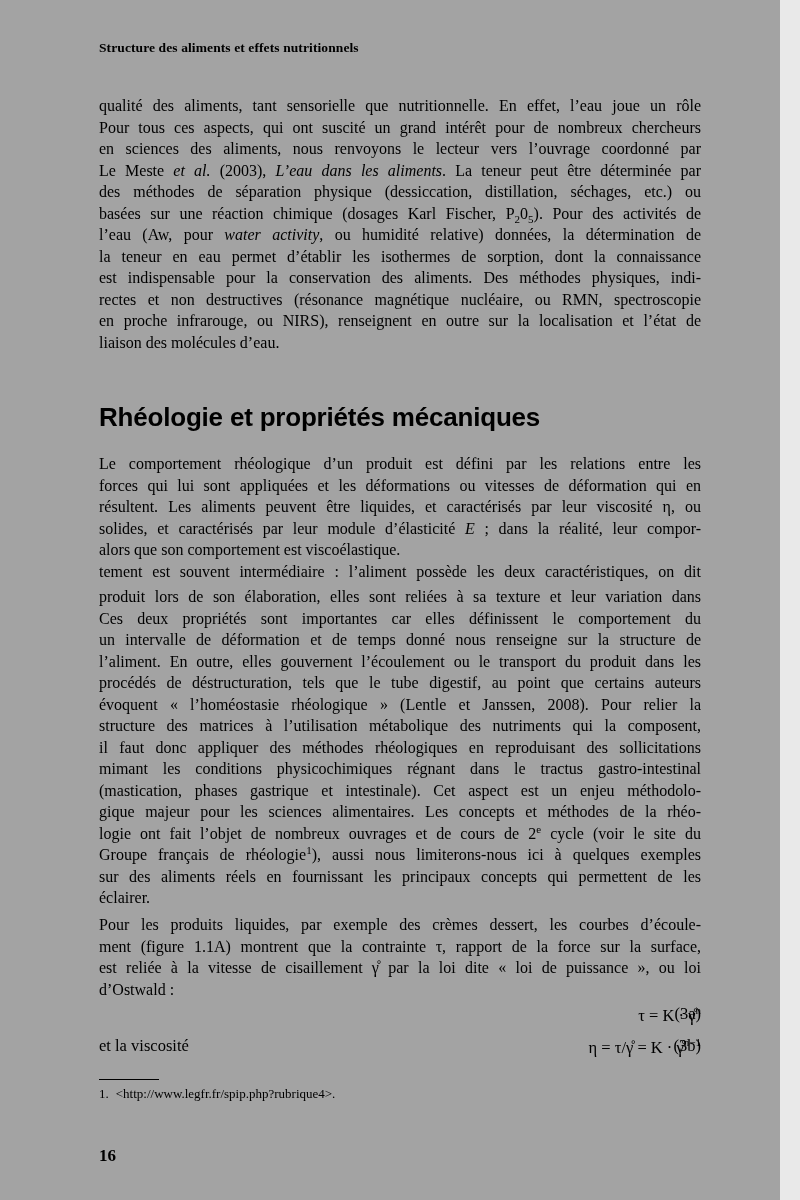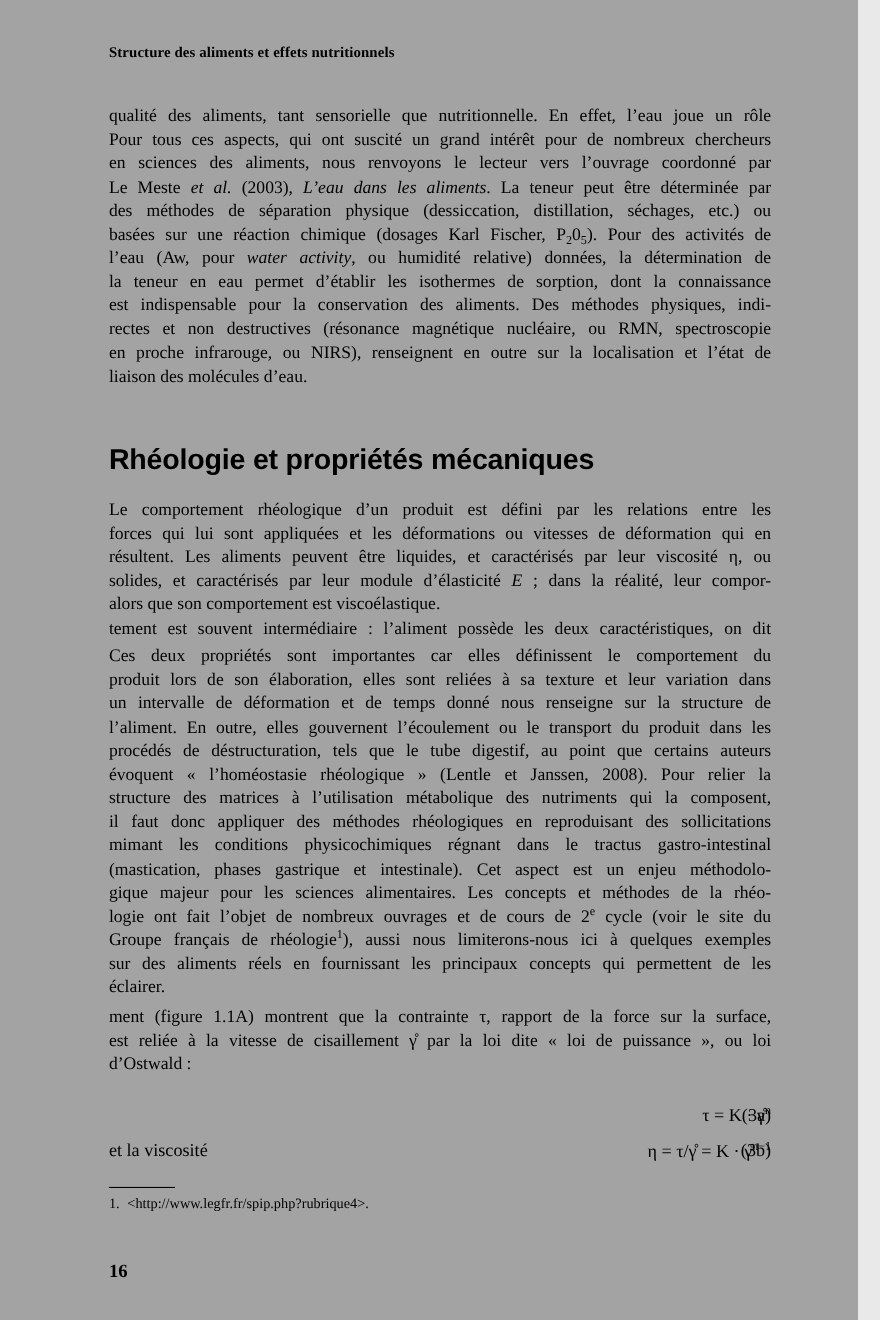--- a/index.html
+++ b/index.html
@@ -122,38 +122,39 @@
   <div class="para" style="top:453px">
       <div class="ln">Le comportement rhéologique d’un produit est défini par les relations entre les</div>
       <div class="ln">forces qui lui sont appliquées et les déformations ou vitesses de déformation qui en</div>
       <div class="ln">résultent. Les aliments peuvent être liquides, et caractérisés par leur viscosité η, ou</div>
       <div class="ln">solides, et caractérisés par leur module d’élasticité <i>E</i> ; dans la réalité, leur compor-</div>
       <div class="ln ln-last">alors que son comportement est viscoélastique.</div>
       <div class="ln">tement est souvent intermédiaire : l’aliment possède les deux caractéristiques, on dit</div>
     </div>
 
   <div class="para" style="top:586px">
+      <div class="ln">produit lors de son élaboration, elles sont reliées à sa texture et leur variation dans</div>
       <div class="ln">Ces deux propriétés sont importantes car elles définissent le comportement du</div>
-      <div class="ln">produit lors de son élaboration, elles sont reliées à sa texture et leur variation dans</div>
       <div class="ln">un intervalle de déformation et de temps donné nous renseigne sur la structure de</div>
       <div class="ln">l’aliment. En outre, elles gouvernent l’écoulement ou le transport du produit dans les</div>
       <div class="ln">procédés de déstructuration, tels que le tube digestif, au point que certains auteurs</div>
       <div class="ln">évoquent « l’homéostasie rhéologique » (Lentle et Janssen, 2008). Pour relier la</div>
       <div class="ln">structure des matrices à l’utilisation métabolique des nutriments qui la composent,</div>
       <div class="ln">il faut donc appliquer des méthodes rhéologiques en reproduisant des sollicitations</div>
       <div class="ln">mimant les conditions physicochimiques régnant dans le tractus gastro-intestinal</div>
       <div class="ln">(mastication, phases gastrique et intestinale). Cet aspect est un enjeu méthodolo-</div>
       <div class="ln">gique majeur pour les sciences alimentaires. Les concepts et méthodes de la rhéo-</div>
       <div class="ln">logie ont fait l’objet de nombreux ouvrages et de cours de 2<sup>e</sup> cycle (voir le site du</div>
       <div class="ln">Groupe français de rhéologie<sup>1</sup>), aussi nous limiterons-nous ici à quelques exemples</div>
       <div class="ln">sur des aliments réels en fournissant les principaux concepts qui permettent de les</div>
       <div class="ln ln-last">éclairer.</div>
     </div>
 
   <div class="para" style="top:914px">
+      <div class="ln">Pour les produits liquides, par exemple des crèmes dessert, les courbes d’écoule-</div>
       <div class="ln">ment (figure 1.1A) montrent que la contrainte τ, rapport de la force sur la surface,</div>
       <div class="ln">est reliée à la vitesse de cisaillement γ̊ par la loi dite « loi de puissance », ou loi</div>
       <div class="ln ln-last">d’Ostwald :</div>
     </div>
 
   <div class="eq" style="top:1004px">
     <span class="eq-f">τ = K · γ̊<sup>n</sup></span>
     <span class="eq-label">(3a)</span>
   </div>
 

